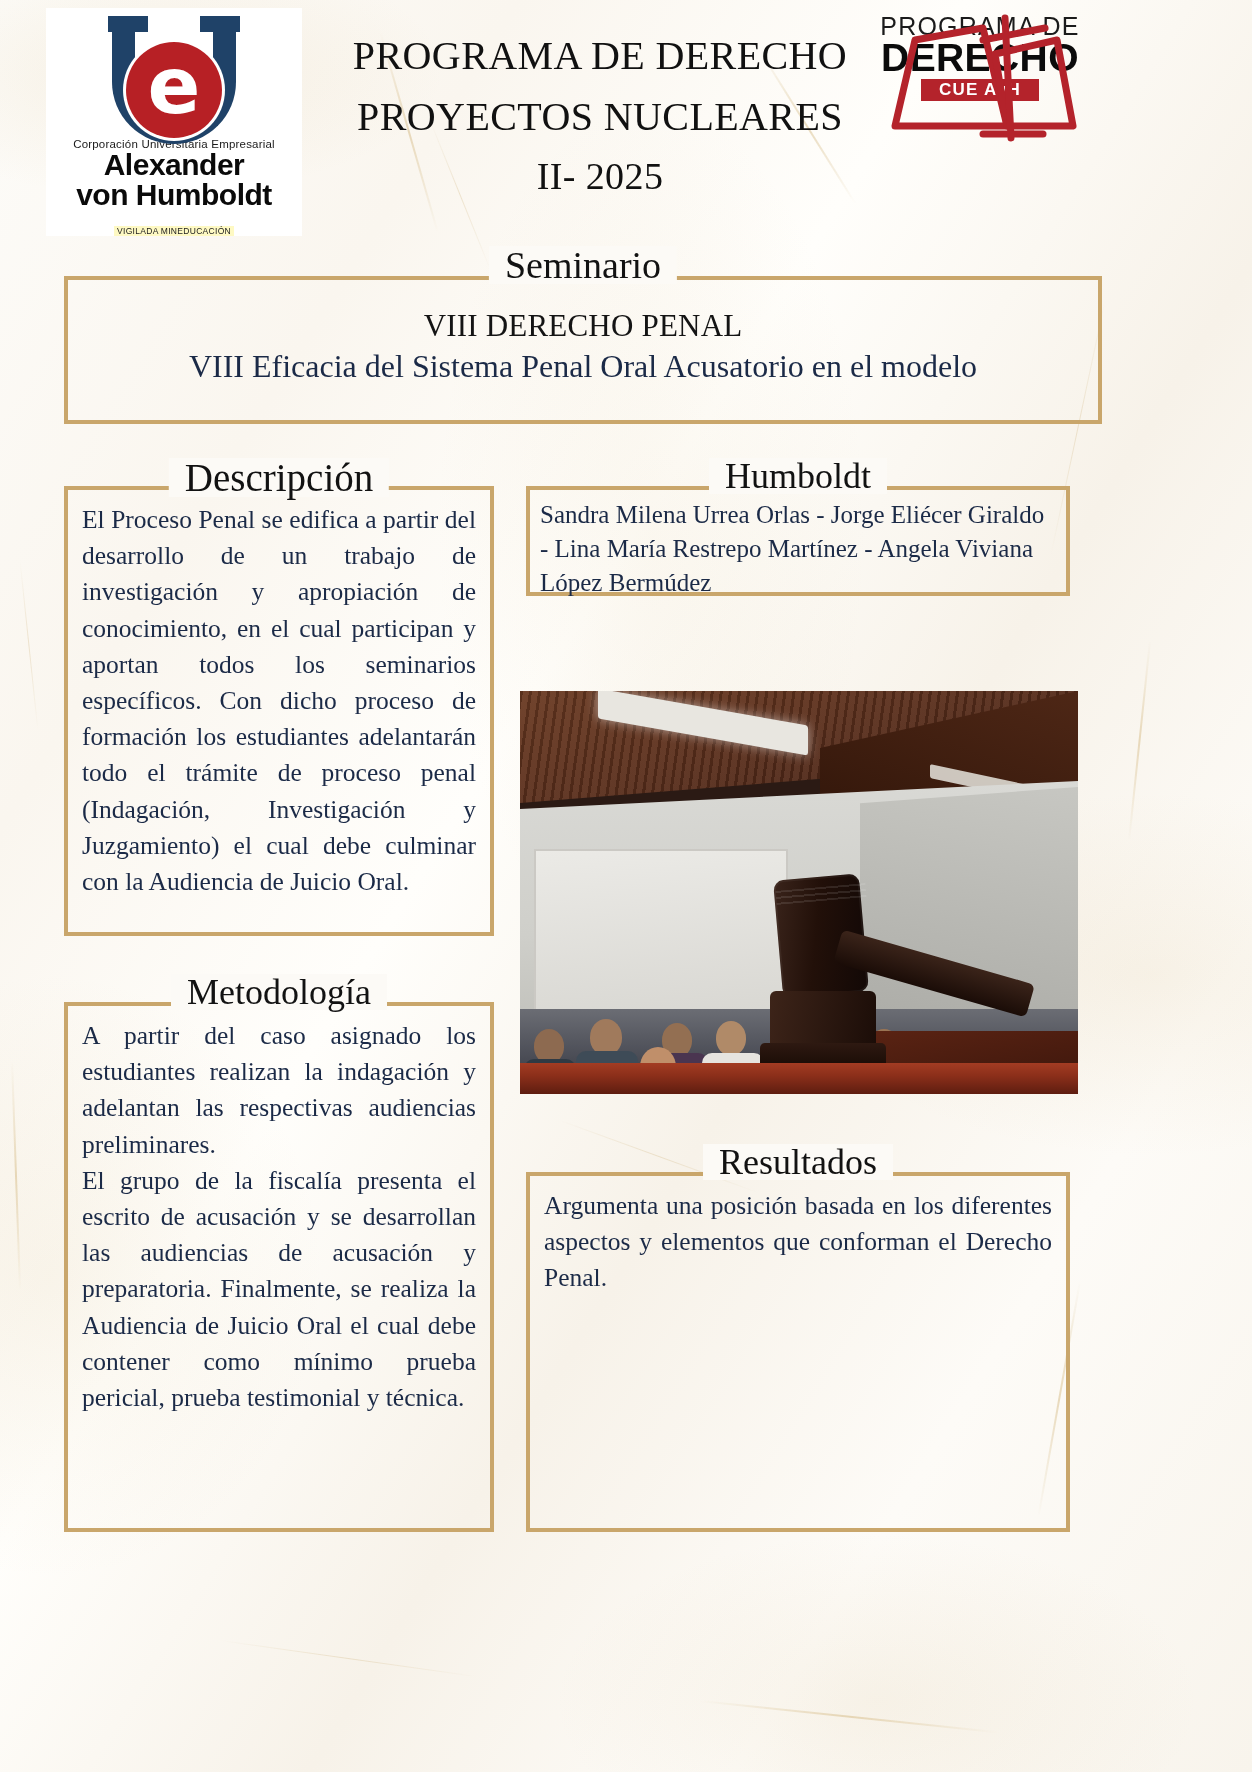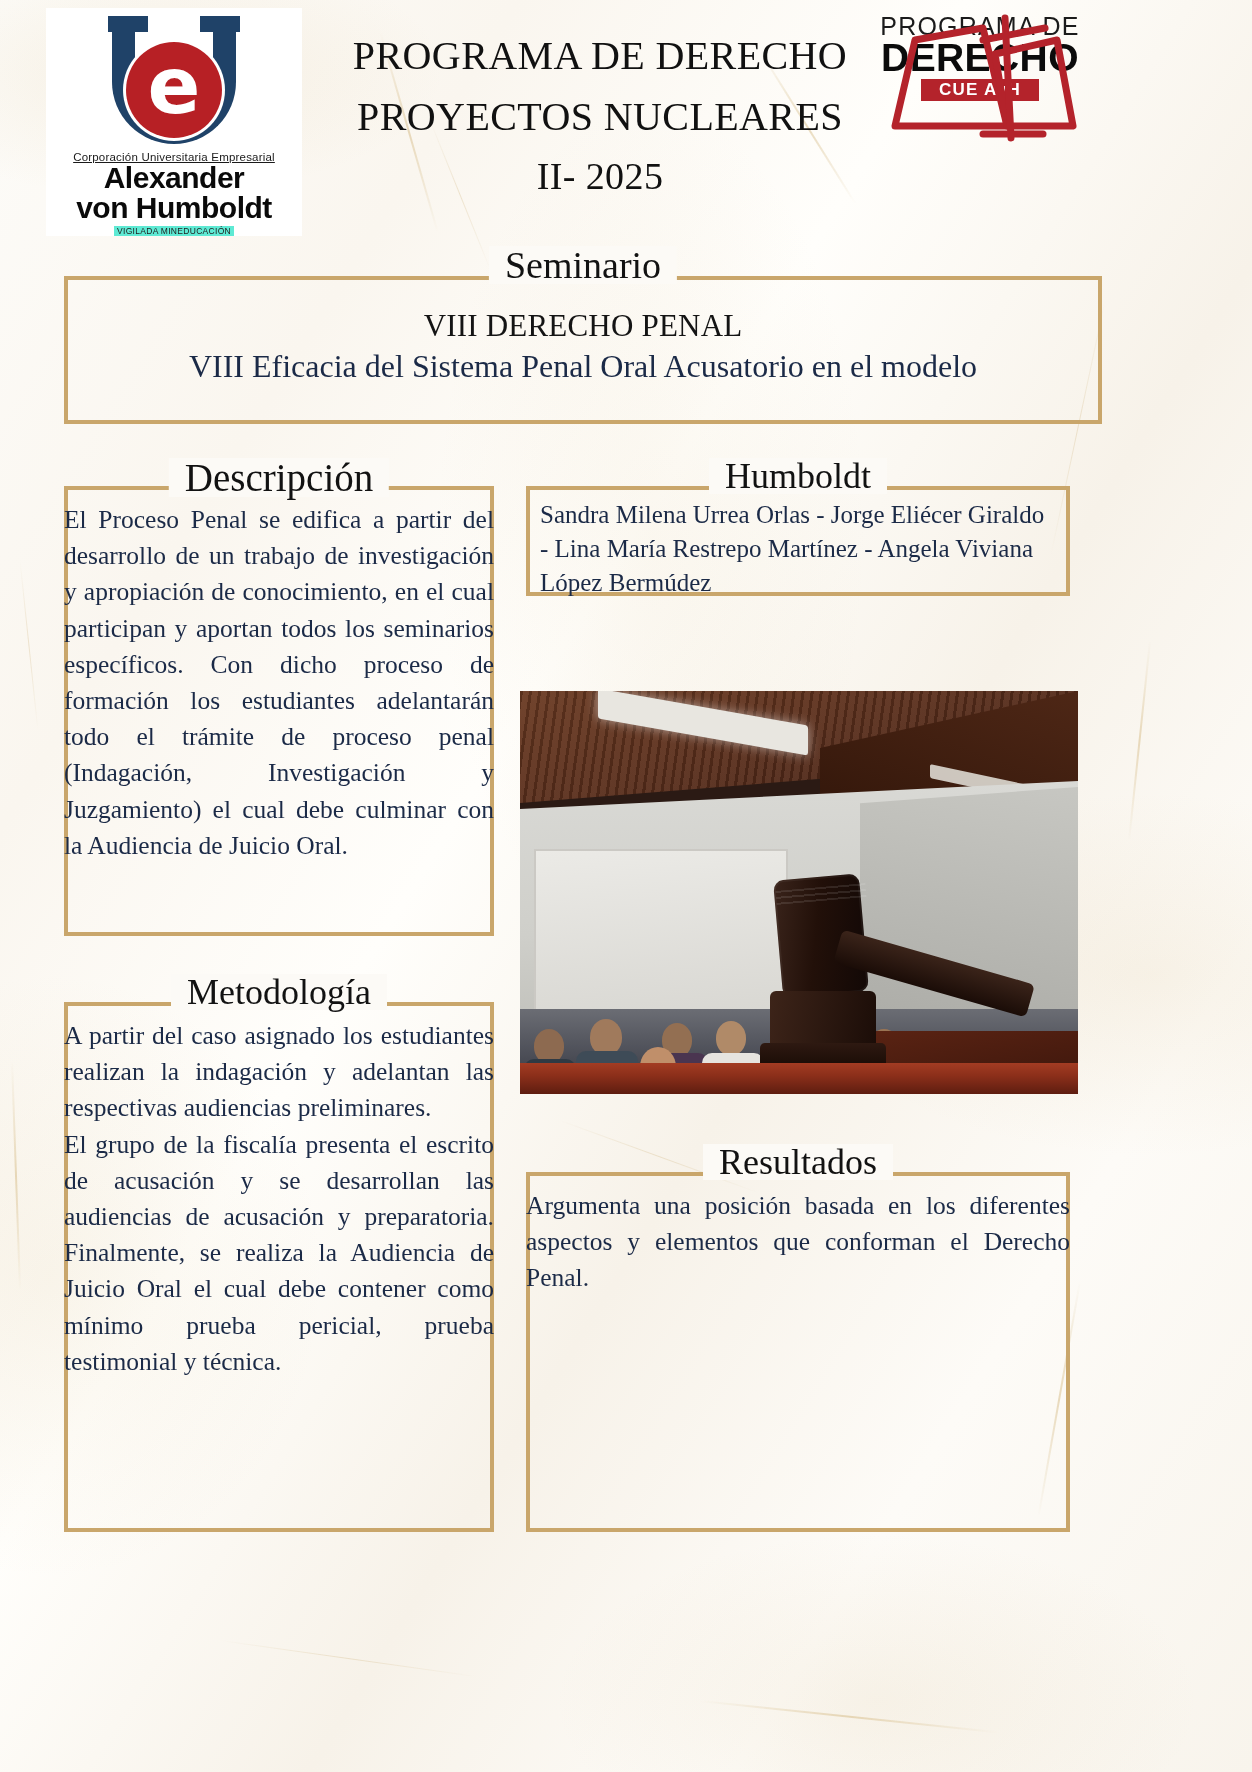--- a/index.html
+++ b/index.html
@@ -49,25 +49,25 @@
   .avh-e{
     position:absolute;left:36px;top:26px;width:96px;height:96px;border-radius:50%;
     background:#b72025;display:flex;align-items:center;justify-content:center;
     box-shadow:0 0 0 3px #ffffff;
   }
   .avh-e span{
     color:#ffffff;font-family:"DejaVu Sans",sans-serif;font-weight:700;
     font-size:78px;line-height:1;margin-top:-8px;
   }
   .avh-corp{font-family:"Liberation Sans",sans-serif;font-size:11.5px;color:#1a1a1a;
-            letter-spacing:.2px;margin-top:2px;white-space:nowrap;text-decoration:underline;}
+            letter-spacing:.2px;margin-top:2px;white-space:nowrap;}
   .avh-name{font-family:"Liberation Sans",sans-serif;font-weight:700;font-size:30px;
             color:#0a0a0a;line-height:1.0;text-align:center;letter-spacing:-.5px;}
   .avh-vig{font-family:"Liberation Sans",sans-serif;font-size:8.5px;color:#222;
-           background:#5eead4;padding:0 3px;margin-top:3px;letter-spacing:.3px;}
+           background:#fef9c3;padding:0 3px;margin-top:16px;letter-spacing:.3px;}
 
   .head-title{
     position:absolute;left:300px;top:26px;width:600px;text-align:center;
     font-family:"Liberation Serif",serif;color:#111;font-size:40px;line-height:1.52;
     letter-spacing:.4px;
   }
   .head-title .yr{font-size:38px;}
 
   .logo-right{position:absolute;left:855px;top:10px;width:250px;height:226px;}
   .scales{position:absolute;left:32px;top:4px;width:190px;height:140px;}
@@ -83,21 +83,21 @@
   
   .card{position:absolute;box-sizing:border-box;}
   .card .frame{
     position:absolute;inset:0;border:4px solid #c9a66b;box-sizing:border-box;
   }
   .card .title{
     position:absolute;top:-30px;left:50%;transform:translateX(-50%);
     background:#fcfaf6;padding:0 16px;white-space:nowrap;
     font-family:"Liberation Serif",serif;font-size:35px;color:#121212;line-height:1;
   }
-  .card .body{position:relative;padding:16px 0 12px;}
+  .card .body{position:relative;padding:16px 18px 12px;}
   .ptext{
     font-family:"Liberation Serif",serif;font-size:25.5px;line-height:1.42;
     color:#1b2a47;text-align:justify;text-justify:inter-word;margin:0;
   }
   .ptext.left{text-align:left;}
 
   
   #seminar-card{left:64px;top:276px;width:1038px;height:148px;}
   #seminar-card .title{top:-30px;font-size:38px;}
   .sem-sub{

